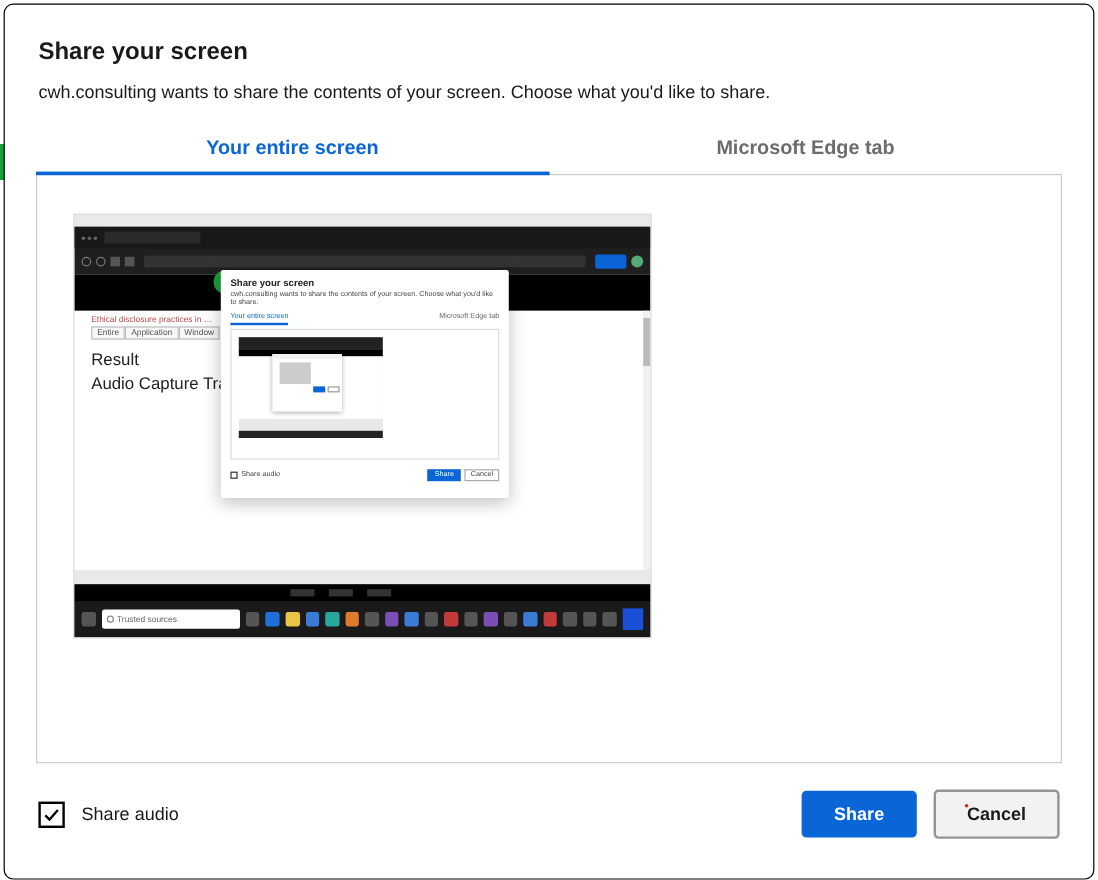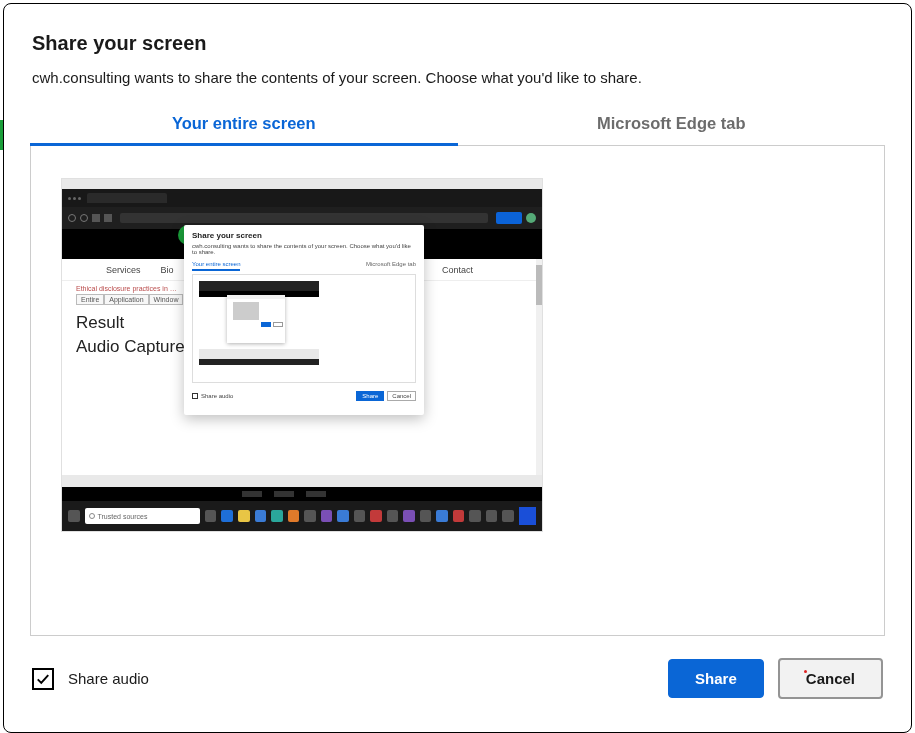--- a/index.html
+++ b/index.html
@@ -148,21 +148,21 @@
     .pv-tinytext {
       font-size: 7px;
       color: #b94a4a;
       margin: 4px 0 2px 14px;
     }
     .pv-pillrow {
       display:flex; gap:0; margin: 2px 0 8px 14px;
     }
     .pv-pillrow .pill { border:1px solid #bbb; padding:1px 4px; font-size:7px; color:#555; background:#f7f7f7; }
     .pv-line {
-      font-size: 17px;
+      font-size: 14px;
       color: #222;
       margin: 4px 0 0 14px;
       font-weight: 500;
     }
     .pv-scroll {
       position:absolute; right:0; top:0; width:6px; height:100%; background:#f0f0f0;
     }
     .pv-scroll-thumb { width:6px; height:40px; background:#bbb; margin-top:6px;}
     
     .pv-nested {
@@ -299,26 +299,20 @@
           <div class="url"></div>
           <div class="blue-btn"></div>
           <div class="av"></div>
         </div>
       </div>
 
       <div class="pv-blackband"></div>
       <div class="pv-green-circle"></div>
 
       <div class="pv-page">
-        <div class="pv-nav">
-          <span>Services</span>
-          <span>Bio</span>
-          <span style="margin-left:210px">ak…</span>
-          <span>Contact</span>
-        </div>
         <div class="pv-tinytext">Ethical disclosure practices in …</div>
         <div class="pv-pillrow">
           <div class="pill">Entire</div>
           <div class="pill">Application</div>
           <div class="pill">Window</div>
         </div>
         <div class="pv-line">Result</div>
         <div class="pv-line">Audio Capture Track Details</div>
         <div class="pv-scroll">
             <div class="pv-scroll-thumb"></div>

